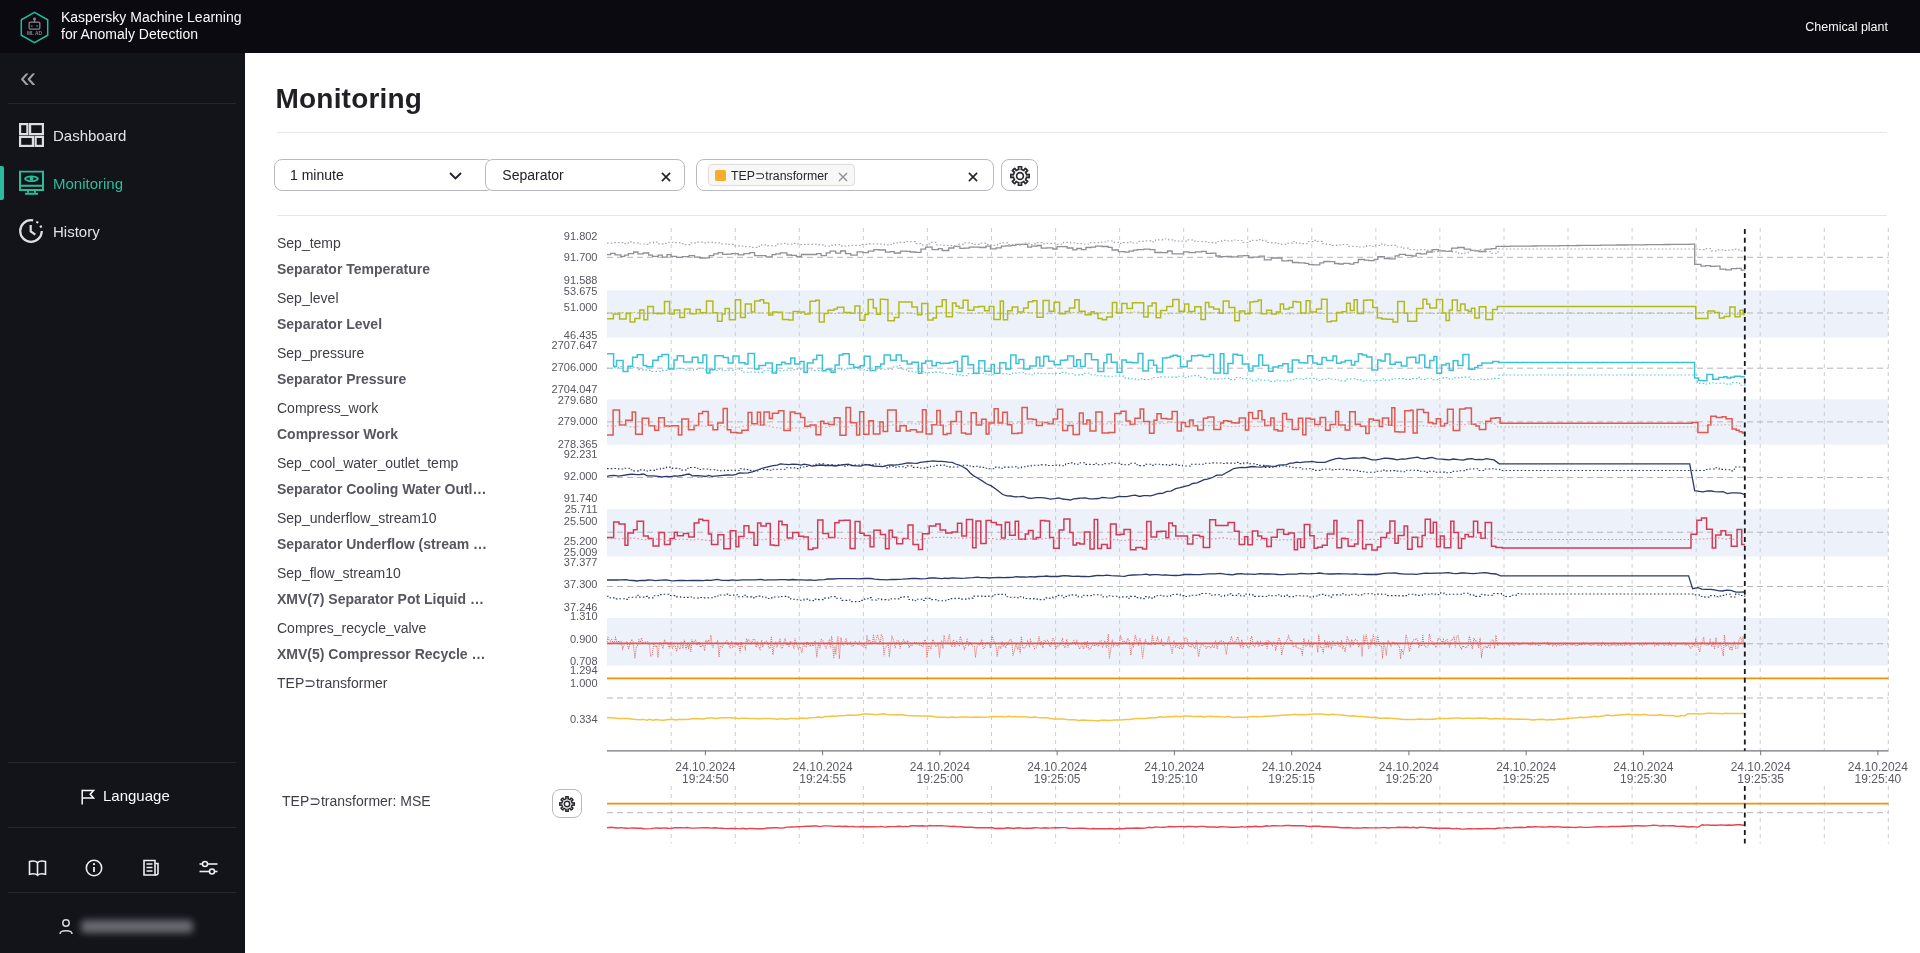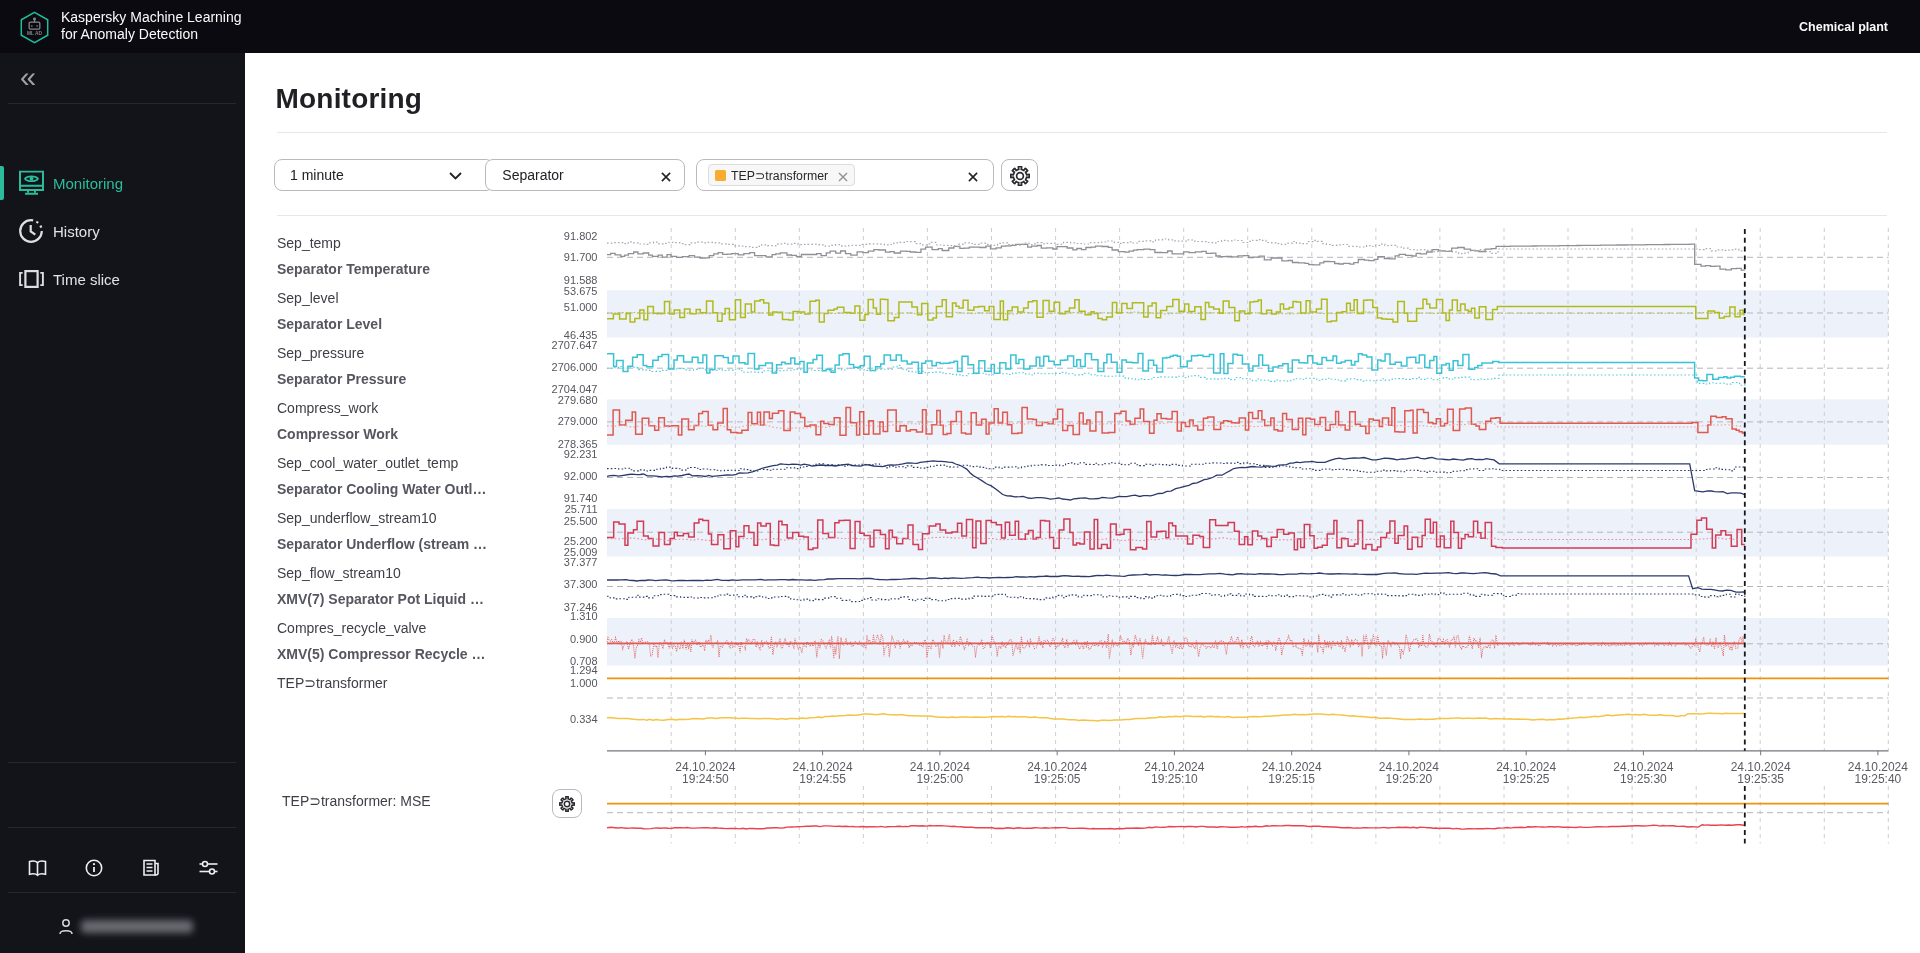--- a/index.html
+++ b/index.html
@@ -3,21 +3,21 @@
 <meta charset="utf-8">
 <style>
 * { margin:0; padding:0; box-sizing:border-box; }
 html,body { width:1920px; height:953px; overflow:hidden; background:#fff;
   font-family:"Liberation Sans", sans-serif; }
 #header { position:absolute; left:0; top:0; width:1920px; height:53px; background:#0a0a10; }
 #sidebar { position:absolute; left:0; top:53px; width:245px; height:900px; background:#13131a; }
 #content { position:absolute; left:245px; top:53px; width:1675px; height:900px; background:#fff; }
 .hexlogo { position:absolute; left:19px; top:11px; }
 #apptitle { position:absolute; left:61px; top:9px; color:#fbfbfd; font-size:14px; line-height:17px; }
-#plant { position:absolute; right:32px; top:20px; color:#fafafc; font-size:12.5px;font-weight:bold; }
+#plant { position:absolute; right:32px; top:20px; color:#fafafc; font-size:12.5px; }
 #collapse { position:absolute; left:20px; top:10px; color:#9fa0a8; font-size:29px; line-height:29px; letter-spacing:-1.5px;}
 .sdiv { position:absolute; left:8px; width:228px; height:1px; background:#27272f; }
 .mitem { position:absolute; left:0; width:245px; height:40px; color:#e2e3e7; font-size:15px; }
 .mitem .lbl { position:absolute; left:53px; top:50%; transform:translateY(-50%); }
 .mitem svg { position:absolute; left:19px; top:50%; transform:translateY(-50%); }
 .mitem.active { color:#2bbd9b; }
 .abar { position:absolute; left:0px; top:113.4px; width:4px; height:34px; background:#2bbd9b; border-radius:0 2px 2px 0;}
 .mitem svg.chev { left:auto; right:22px; top:50%; transform:translateY(-50%); }
 #langrow { position:absolute; left:0px; top:735px; width:245px; height:34px; color:#fbfbfd; font-size:15px;}
 #bicons { position:absolute; left:0; top:799px; width:245px; height:34px; }
@@ -48,20 +48,31 @@
     </g>
     <text x="14.5" y="22.5" font-size="4.6" fill="#85868d" text-anchor="middle" font-family="Liberation Sans, sans-serif" font-weight="bold">ML AD</text>
   </svg>
   <div id="apptitle">Kaspersky Machine Learning<br>for Anomaly Detection</div>
   <div id="plant">Chemical plant</div>
 </div>
 <div id="sidebar">
   <div id="collapse">«</div>
   <div class="sdiv" style="top:50px"></div>
   <div class="abar"></div>
+  <div class="mitem" style="top:61.5px">
+      <svg width="25" height="24" viewBox="0 0 25 24">
+        <g fill="none" stroke="#dcdee3" stroke-width="2.2">
+<rect x="1.1" y="1.1" width="7.3" height="10"></rect>
+          <rect x="11.1" y="1.1" width="12.8" height="10"></rect>
+<rect x="1.1" y="13.9" width="12.8" height="9"></rect>
+          <rect x="16.6" y="13.9" width="7.3" height="9"></rect>
+        </g>
+      </svg>
+      <span class="lbl">Dashboard</span>
+    </div>
 <div class="mitem active" style="top:109.5px">
       <svg width="25" height="25" viewBox="0 0 25 25">
         <g fill="none" stroke="#2bbd9b" stroke-width="2">
 <rect x="1" y="1" width="23" height="18.5"></rect>
 <line x1="1.5" y1="15.2" x2="23.5" y2="15.2"></line>
 <path d="M6 8.2 C8 5 17 5 19 8.2 C17 11.4 8 11.4 6 8.2 Z" stroke-width="1.7"></path>
 <line x1="9" y1="19.5" x2="9" y2="22.3"></line>
           <line x1="16" y1="19.5" x2="16" y2="22.3"></line>
 <line x1="6" y1="23.3" x2="19" y2="23.3"></line>
         </g>
@@ -72,32 +83,29 @@
 <div class="mitem" style="top:158px">
       <svg width="24" height="24" viewBox="0 0 24 24">
         <g fill="none" stroke="#dcdee3" stroke-width="2.2">
 <path d="M12 1.2 A10.8 10.8 0 1 0 22.8 12"></path>
 <path d="M12 1.2 A10.8 10.8 0 0 1 22.8 12" stroke-dasharray="2.2 3.4"></path>
 <path d="M11.7 6 V12.4 L16.3 15.6"></path>
         </g>
       </svg>
       <span class="lbl">History</span>
     </div>
-<div class="mitem" style="top:205.5px">
-      <svg width="25" height="18" viewBox="0 0 25 18">
-        <g fill="none" stroke="#dcdee3" stroke-width="2.2">
-<path d="M3.7 2.9 H1.1 V15.1 H3.7" stroke-width="1.9"></path>
-<rect x="6.4" y="1.1" width="12.2" height="15.8"></rect>
-<path d="M21.3 2.9 H23.9 V15.1 H21.3" stroke-width="1.9"></path>
-        </g>
-      </svg>
-      <span class="lbl">Time slice</span>
-    </div>
 
   <div class="sdiv" style="top:708.9px"></div>
+  <div id="langrow">
+    <svg style="position:absolute;left:81px;top:0.5px" width="14" height="16" viewBox="0 0 14 16">
+      <path d="M1.2 1.5 H12.5 L9.2 5.2 L12.5 8.9 H1.2" fill="none" stroke="#fbfbfd" stroke-width="1.5"></path>
+      <line x1="1.2" y1="0.8" x2="1.2" y2="15.5" stroke="#fbfbfd" stroke-width="1.5"></line>
+    </svg>
+    <span style="position:absolute;left:103px;top:-1.5px">Language</span>
+  </div>
   <div class="sdiv" style="top:774.1px"></div>
   <div class="sdiv" style="top:838.7px"></div>
   <div id="bicons">
     <svg style="position:absolute;left:28px;top:8px" width="19" height="17" viewBox="0 0 19 17">
       <path d="M9.5 2.6 C7.8 0.9 4.6 0.7 1.5 1.5 V14.2 C4.6 13.4 7.8 13.6 9.5 15.3 C11.2 13.6 14.4 13.4 17.5 14.2 V1.5 C14.4 0.7 11.2 0.9 9.5 2.6 Z" fill="none" stroke="#eceef2" stroke-width="1.6"></path>
       <line x1="9.5" y1="2.8" x2="9.5" y2="15" stroke="#eceef2" stroke-width="1.6"></line>
     </svg>
     <svg style="position:absolute;left:85px;top:7px" width="18" height="18" viewBox="0 0 18 18">
       <circle cx="9" cy="9" r="7.7" fill="none" stroke="#eceef2" stroke-width="1.6"></circle>
       <line x1="9" y1="8" x2="9" y2="13" stroke="#eceef2" stroke-width="1.8"></line>

